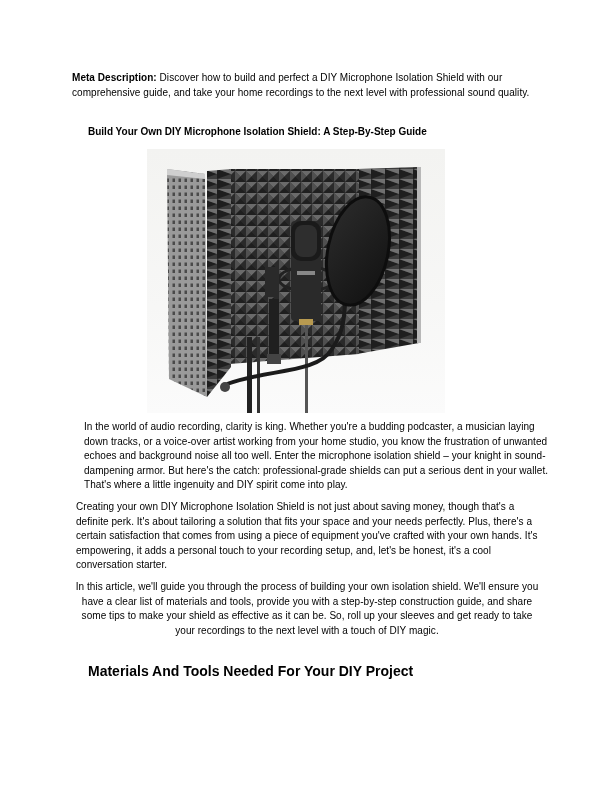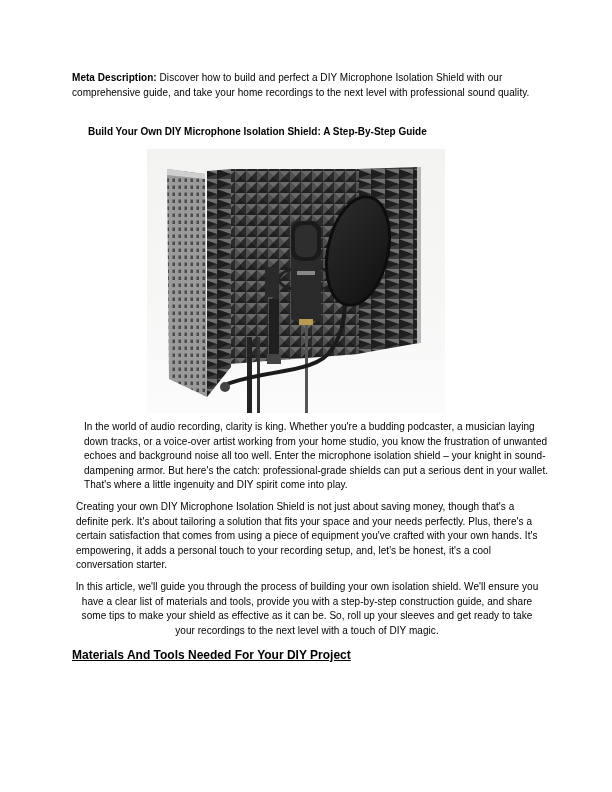--- a/index.html
+++ b/index.html
@@ -9,21 +9,21 @@
     .p { font-size: 10px; line-height: 14.6px; margin: 0; letter-spacing: 0.05px; }
     .meta { position: absolute; top: 71px; left: 0; width: 470px; }
     .meta b { font-weight: bold; }
     .h1 { position: absolute; top: 109px; left: 0; font-size: 10px; font-weight: bold; line-height: 14px; margin: 16px; }
     .figure { position: absolute; top: 149px; left: 75px; width: 298px; height: 264px;
               background: linear-gradient(180deg,#f3f3f1 0%,#f7f7f6 60%,#fbfbfb 100%); overflow: hidden; }
     .para1 { position: absolute; top: 420px; left: 12px; width: 470px; }
     .para2 { position: absolute; top: 500px; left: 4px; width: 470px; }
     .para3 { position: absolute: ; text-align: center; }
     .para3 { position: absolute; top: 580px; left: 0; width: 470px; }
-    .h2 { position: absolute; top: 648px; left: 0; font-size: 12px; font-weight: bold; line-height: 14px; margin: 0; text-decoration: underline; }
+    .h2 { position: absolute; top: 648px; left: 0; font-size: 14px; font-weight: bold; line-height: 14px; margin: 16px; }
     svg { display: block; }
   </style>
 </head>
 <body>
 
 <div class="page">
 
   <p class="p meta"><b>Meta Description:</b><span> Discover how to build and perfect a DIY Microphone Isolation Shield with our comprehensive guide, and take your home recordings to the next level with professional sound quality.</span></p>
 
   <p class="h1">Build Your Own DIY Microphone Isolation Shield: A Step-By-Step Guide</p>

